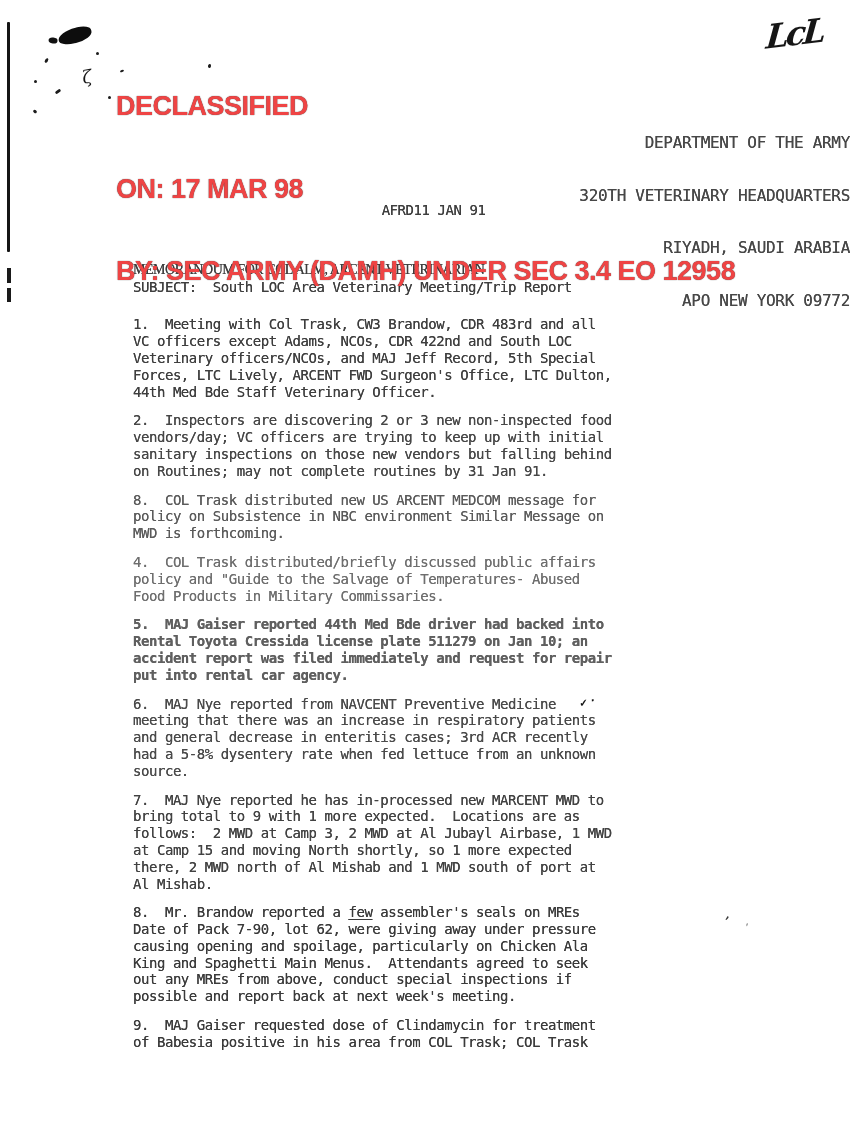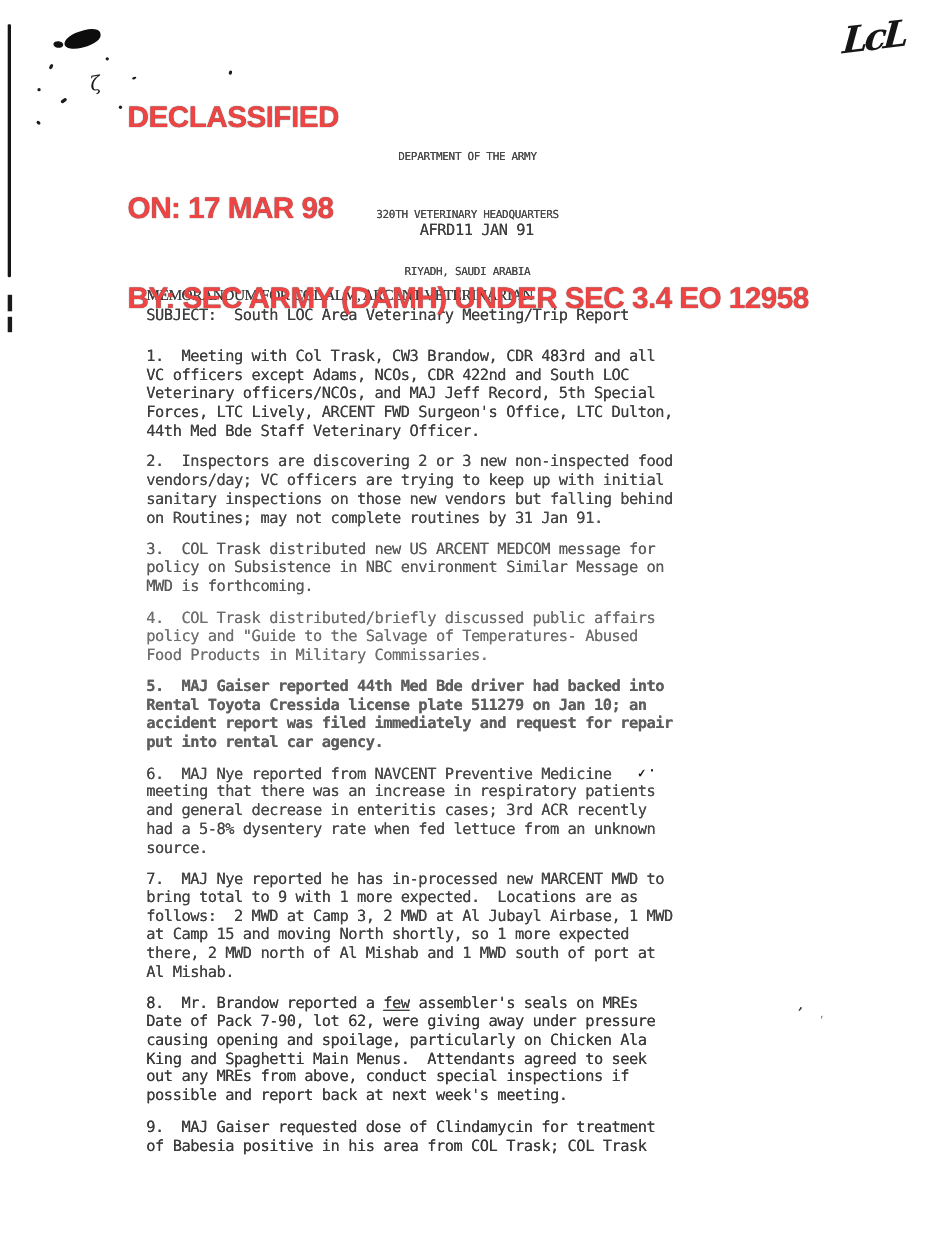--- a/index.html
+++ b/index.html
@@ -37,21 +37,21 @@
   
   .stamp{
     position:absolute;left:116px;top:38px;z-index:3;
     font-family:"Liberation Sans","DejaVu Sans",sans-serif;font-weight:bold;
     font-size:27px;line-height:27.5px;color:#ef4444;letter-spacing:-0.5px;
     text-shadow:0 0 1px #2a2a2a;white-space:pre;
   }
   
   .letterhead{
     position:absolute;left:0;top:99px;width:850px;z-index:2;
-    text-align:center;font-size:10px;line-height:17.5px;color:#474747;
+    text-align:right;font-size:16px;line-height:17.5px;color:#474747;
     letter-spacing:-0.3px;white-space:pre;text-shadow:0 0 .5px #555;
   }
   .letterhead div{height:17.5px;}
   
   .body{
     position:absolute;left:133px;top:202px;width:601px;
     font-size:14px;line-height:16.8px;letter-spacing:-0.45px;
     color:#3e3e3e;text-shadow:0 0 .5px #4a4a4a;
   }
   .afrd-row{display:flex;justify-content:center;margin-bottom:43px;}
@@ -92,40 +92,41 @@
   <div class="stamp">
     <div>DECLASSIFIED</div>
     <div>ON: 17 MAR 98</div>
     <div>BY: SEC ARMY (DAMH) UNDER SEC 3.4 EO 12958</div>
   </div>
 
   <div class="letterhead">
     <div>DEPARTMENT OF THE ARMY</div>
     <div>320TH VETERINARY HEADQUARTERS</div>
     <div>RIYADH, SAUDI ARABIA</div>
+    <div>APO NEW YORK 09772</div>
   </div>
 
   <div class="body">
     <div class="afrd-row">
       <span>AFRD</span>
       <span>11 JAN 91</span>
     </div>
     <div class="memo-line">MEMORANDUM FOR COL ALM, ARCENT VETERINARIAN</div>
     <div class="subject-line">SUBJECT:  South LOC Area Veterinary Meeting/Trip Report</div>
 
     <div class="para t1">1.  Meeting with Col Trask, CW3 Brandow, CDR 483rd and all
 VC officers except Adams, NCOs, CDR 422nd and South LOC
 Veterinary officers/NCOs, and MAJ Jeff Record, 5th Special
 Forces, LTC Lively, ARCENT FWD Surgeon's Office, LTC Dulton,
 44th Med Bde Staff Veterinary Officer.</div>
     <div class="para t2">2.  Inspectors are discovering 2 or 3 new non-inspected food
 vendors/day; VC officers are trying to keep up with initial
 sanitary inspections on those new vendors but falling behind
 on Routines; may not complete routines by 31 Jan 91.</div>
-    <div class="para t3">3.  COL Trask distributed new US ARCENT MEDCOM message for
+    <div class="para t3">8.  COL Trask distributed new US ARCENT MEDCOM message for
 policy on Subsistence in NBC environment Similar Message on
 MWD is forthcoming.</div>
     <div class="para t4">4.  COL Trask distributed/briefly discussed public affairs
 policy and "Guide to the Salvage of Temperatures- Abused
 Food Products in Military Commissaries.</div>
     <div class="para t5">5.  MAJ Gaiser reported 44th Med Bde driver had backed into
 Rental Toyota Cressida license plate 511279 on Jan 10; an
 accident report was filed immediately and request for repair
 put into rental car agency.</div>
     <div class="para t6">6.  MAJ Nye reported from NAVCENT Preventive Medicine

